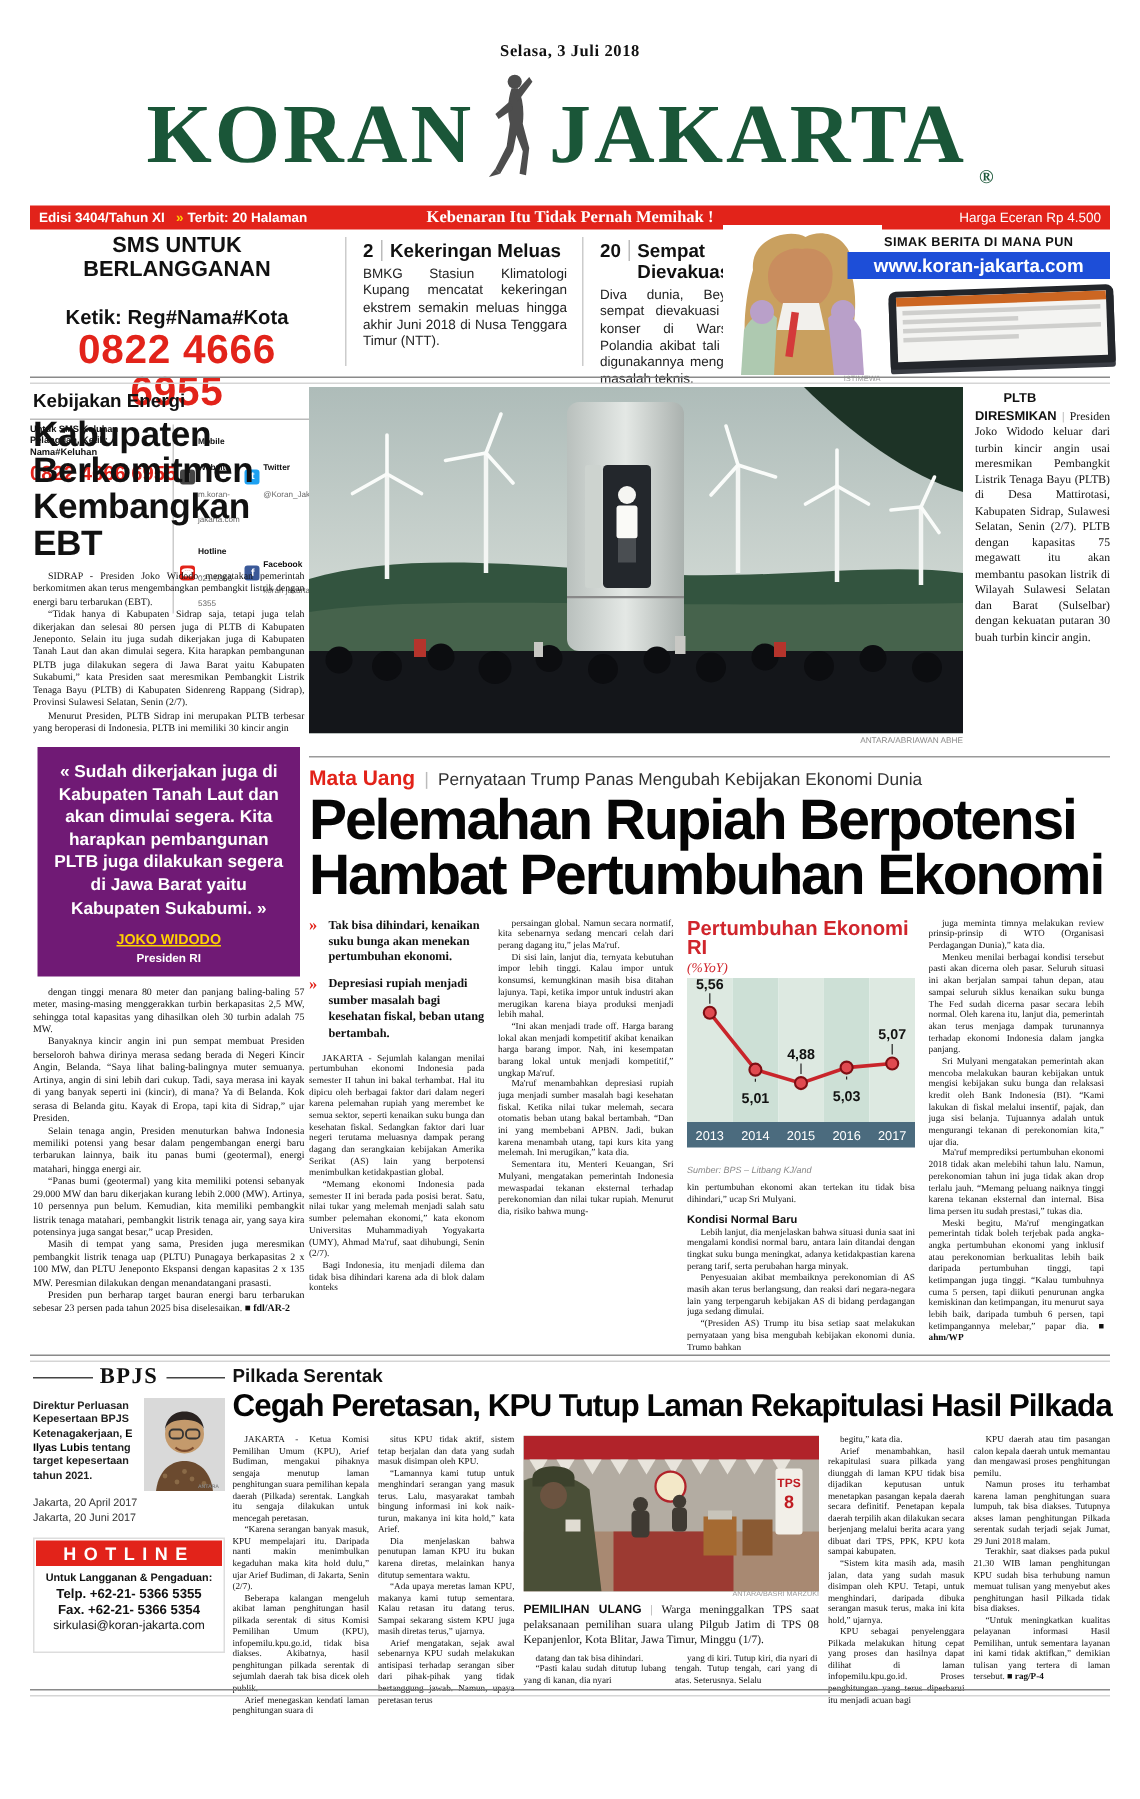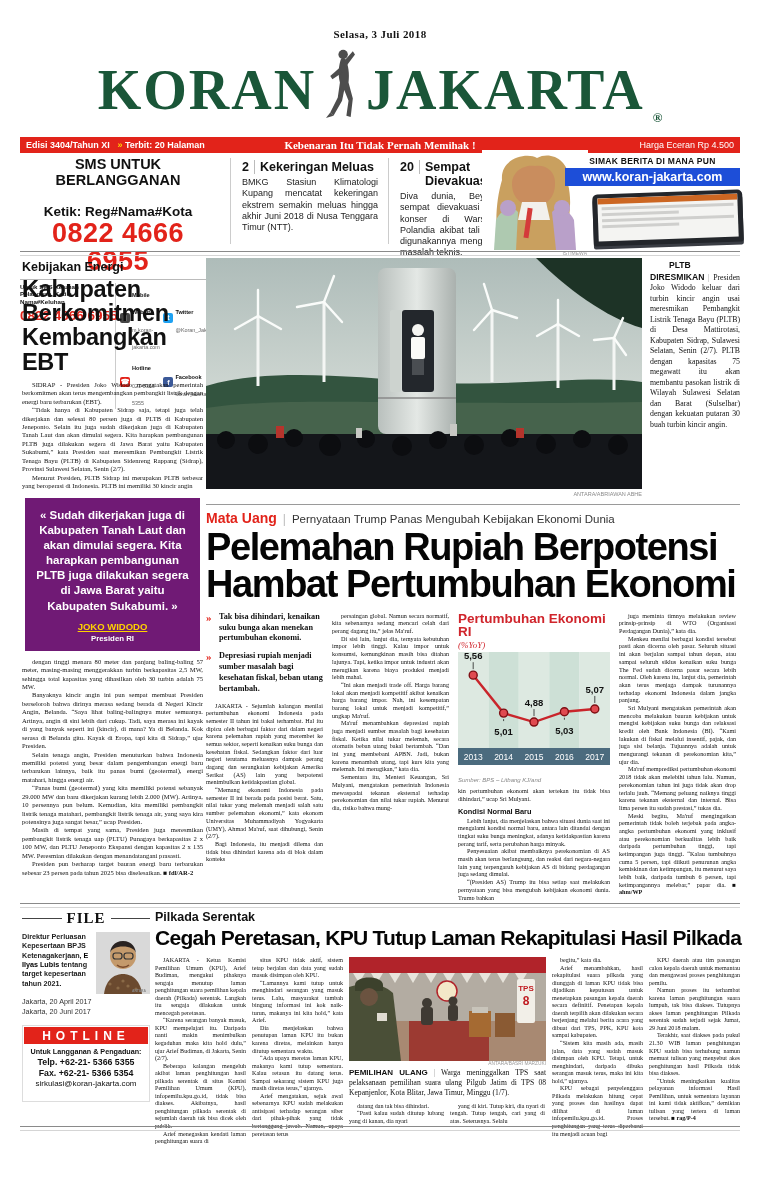--- a/index.html
+++ b/index.html
@@ -453,21 +453,21 @@
         </p>
       </div>
     </div>
   </div>
 
   <div class="rule-double" style="top:903px;"></div>
 
   <div class="filebox">
     <div class="file-head">
       <span class="ln"></span>
-      <span class="w">FILE</span>
+      <span class="w">BPJS</span>
       <span class="ln"></span>
     </div>
     <div class="file-bio">
       <span class="file-photo">
         <svg width="54" height="62" viewBox="0 0 54 62" class="file-svg">
           <rect width="54" height="62" fill="#d9d9d9"></rect>
           <path d="M8 62 C10 46 20 42 27 42 C34 42 44 46 46 62 Z" fill="#6b4a2f"></path>
           <g fill="#8a6a47">
               <circle cx="14" cy="52" r="1.6"></circle>
               <circle cx="22" cy="56" r="1.6"></circle>

